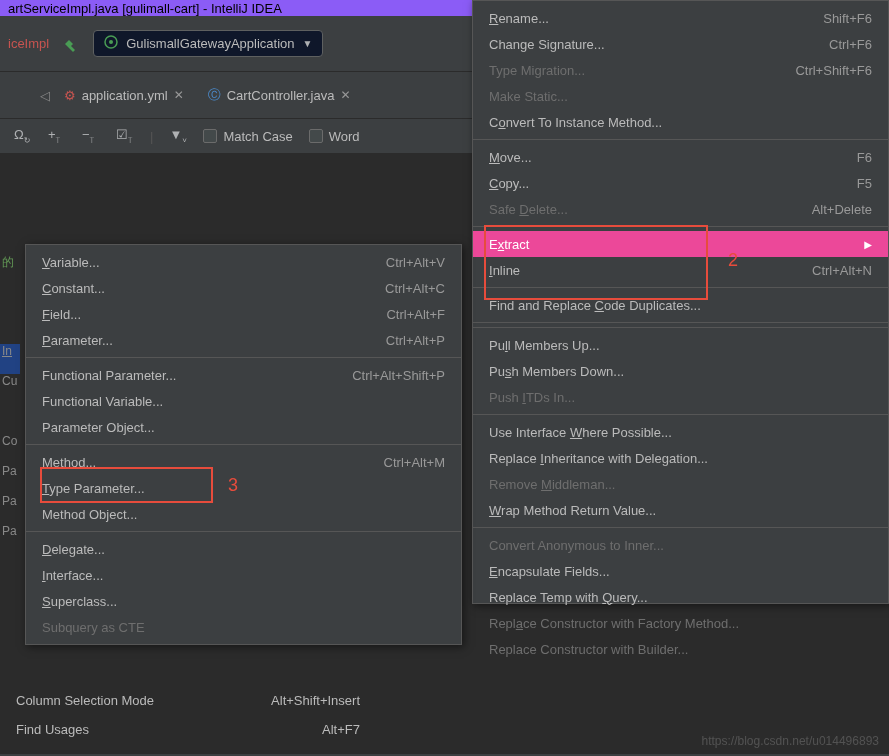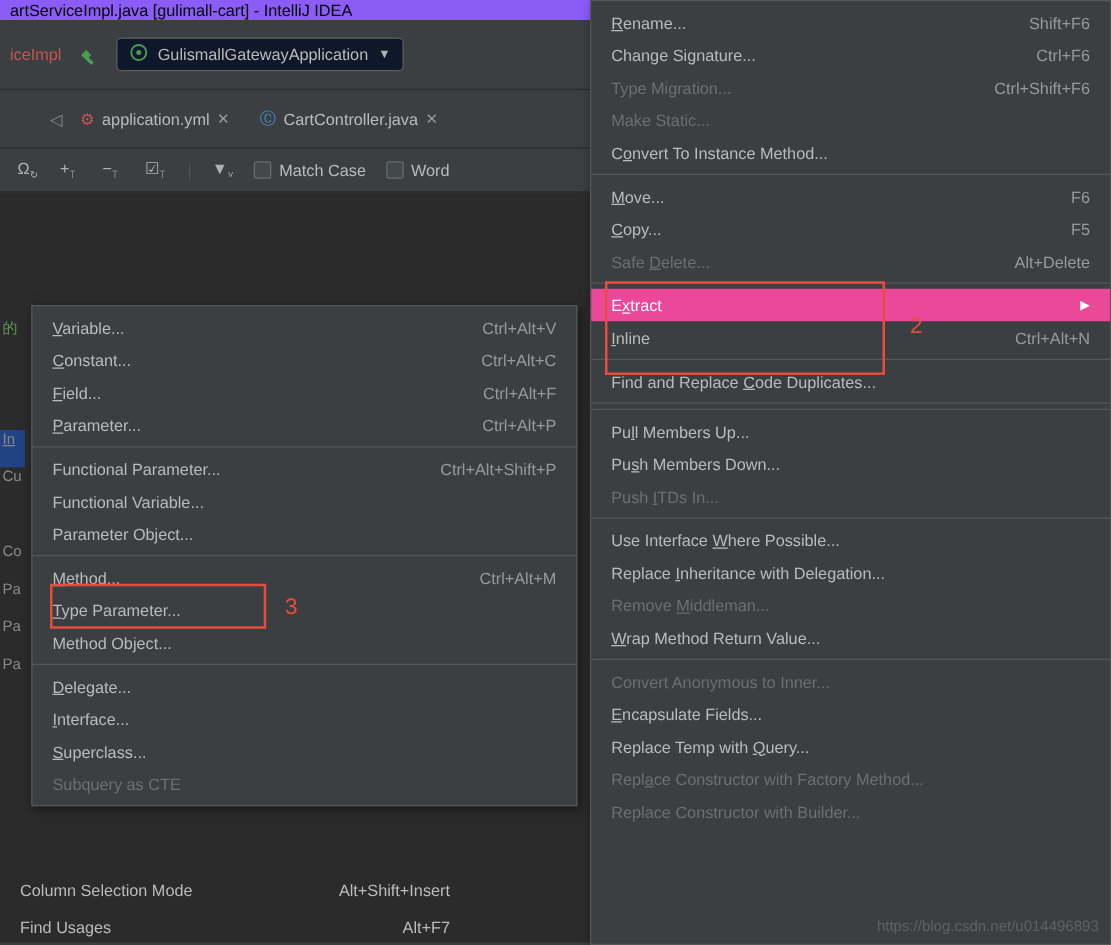--- a/index.html
+++ b/index.html
@@ -215,27 +215,27 @@
     .extract-submenu {
       left: 25px;
       top: 244px;
       width: 437px;
     }
     
     .refactor-menu {
       left: 472px;
       top: 0;
       width: 417px;
-      height: 756px;
+      height: 604px;
     }
     
     .bottom-items {
       position: absolute;
       left: 0;
-      bottom: 0;
+      bottom: 12px;
       width: 376px;
     }
     
     .bottom-item {
       padding: 7px 16px;
       color: #bbbbbb;
       display: flex;
       justify-content: space-between;
       font-size: 13px;
     }

